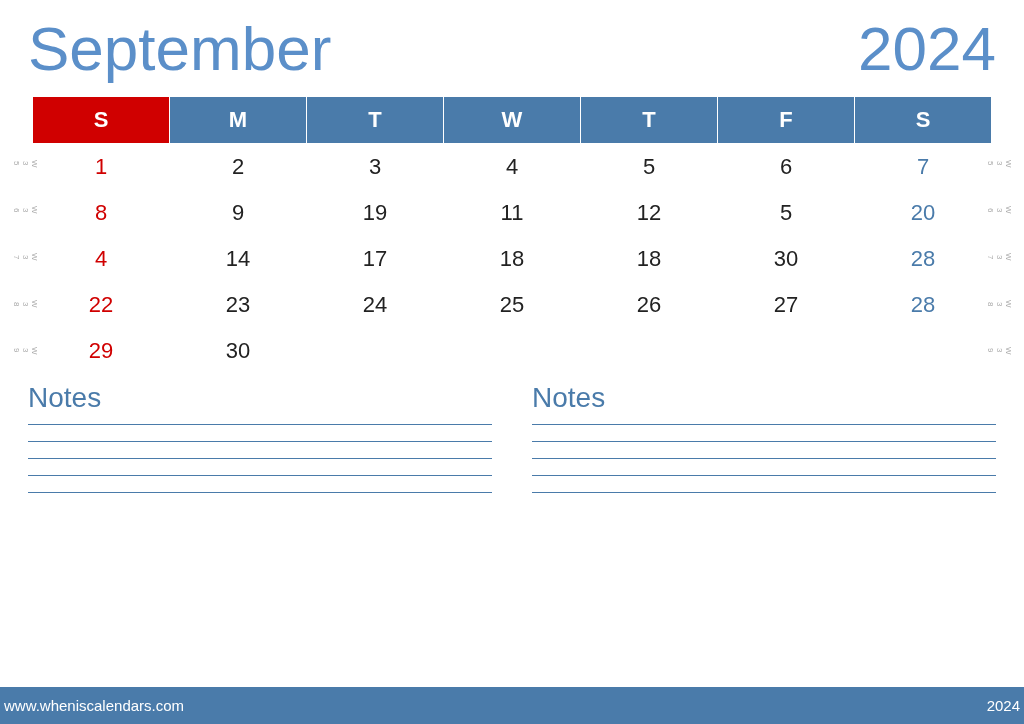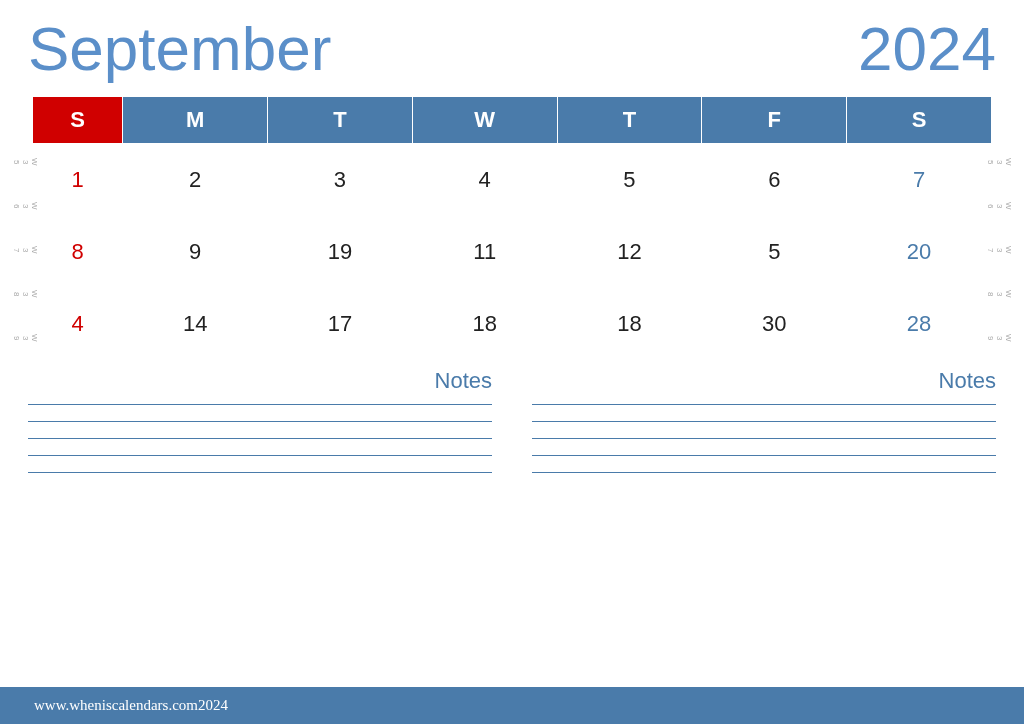--- a/index.html
+++ b/index.html
@@ -99,47 +99,47 @@
     }
 
     .notes-panel {
       flex: 1;
       display: flex;
       flex-direction: column;
     }
 
     .notes-label {
       color: #4a7baa;
-      font-size: 22px;
-      text-align: right;
+      font-size: 28px;
+      text-align: left;
       margin-bottom: 10px;
       font-weight: 400;
     }
 
     .notes-lines {
       display: flex;
       flex-direction: column;
       gap: 16px;
     }
 
     .notes-line {
       border-bottom: 1.5px solid #4a7baa;
       height: 1px;
       width: 100%;
     }
 
     .footer {
       background: #4a7baa;
       color: #ffffff;
       display: flex;
+      justify-content: space-between;
       align-items: center;
-      padding: 10px 34px;
+      padding: 10px 4px;
       font-size: 15px;
       margin-top: auto;
-      font-family: Liberation Serif, serif;
     }
 
     .footer-url {
       font-size: 15px;
     }
 
     .footer-year {
       font-size: 15px;
     }
 
@@ -223,20 +223,38 @@
             </tr>
             <tr>
               <td class="day-cell sunday">4</td>
               <td class="day-cell">14</td>
               <td class="day-cell">17</td>
               <td class="day-cell">18</td>
               <td class="day-cell">18</td>
               <td class="day-cell">30</td>
               <td class="day-cell saturday">28</td>
             </tr>
+            <tr>
+              <td class="day-cell sunday">22</td>
+              <td class="day-cell">23</td>
+              <td class="day-cell">24</td>
+              <td class="day-cell">25</td>
+              <td class="day-cell">26</td>
+              <td class="day-cell">27</td>
+              <td class="day-cell saturday">28</td>
+            </tr>
+            <tr>
+              <td class="day-cell sunday">29</td>
+              <td class="day-cell">30</td>
+              <td class="day-cell empty"></td>
+              <td class="day-cell empty"></td>
+              <td class="day-cell empty"></td>
+              <td class="day-cell empty"></td>
+              <td class="day-cell empty"></td>
+            </tr>
           </tbody>
       </table>
 
       <div class="side-weeks">
         <div class="side-week">W<br>3<br>5</div>
         <div class="side-week">W<br>3<br>6</div>
         <div class="side-week">W<br>3<br>7</div>
         <div class="side-week">W<br>3<br>8</div>
         <div class="side-week">W<br>3<br>9</div>
       </div>

